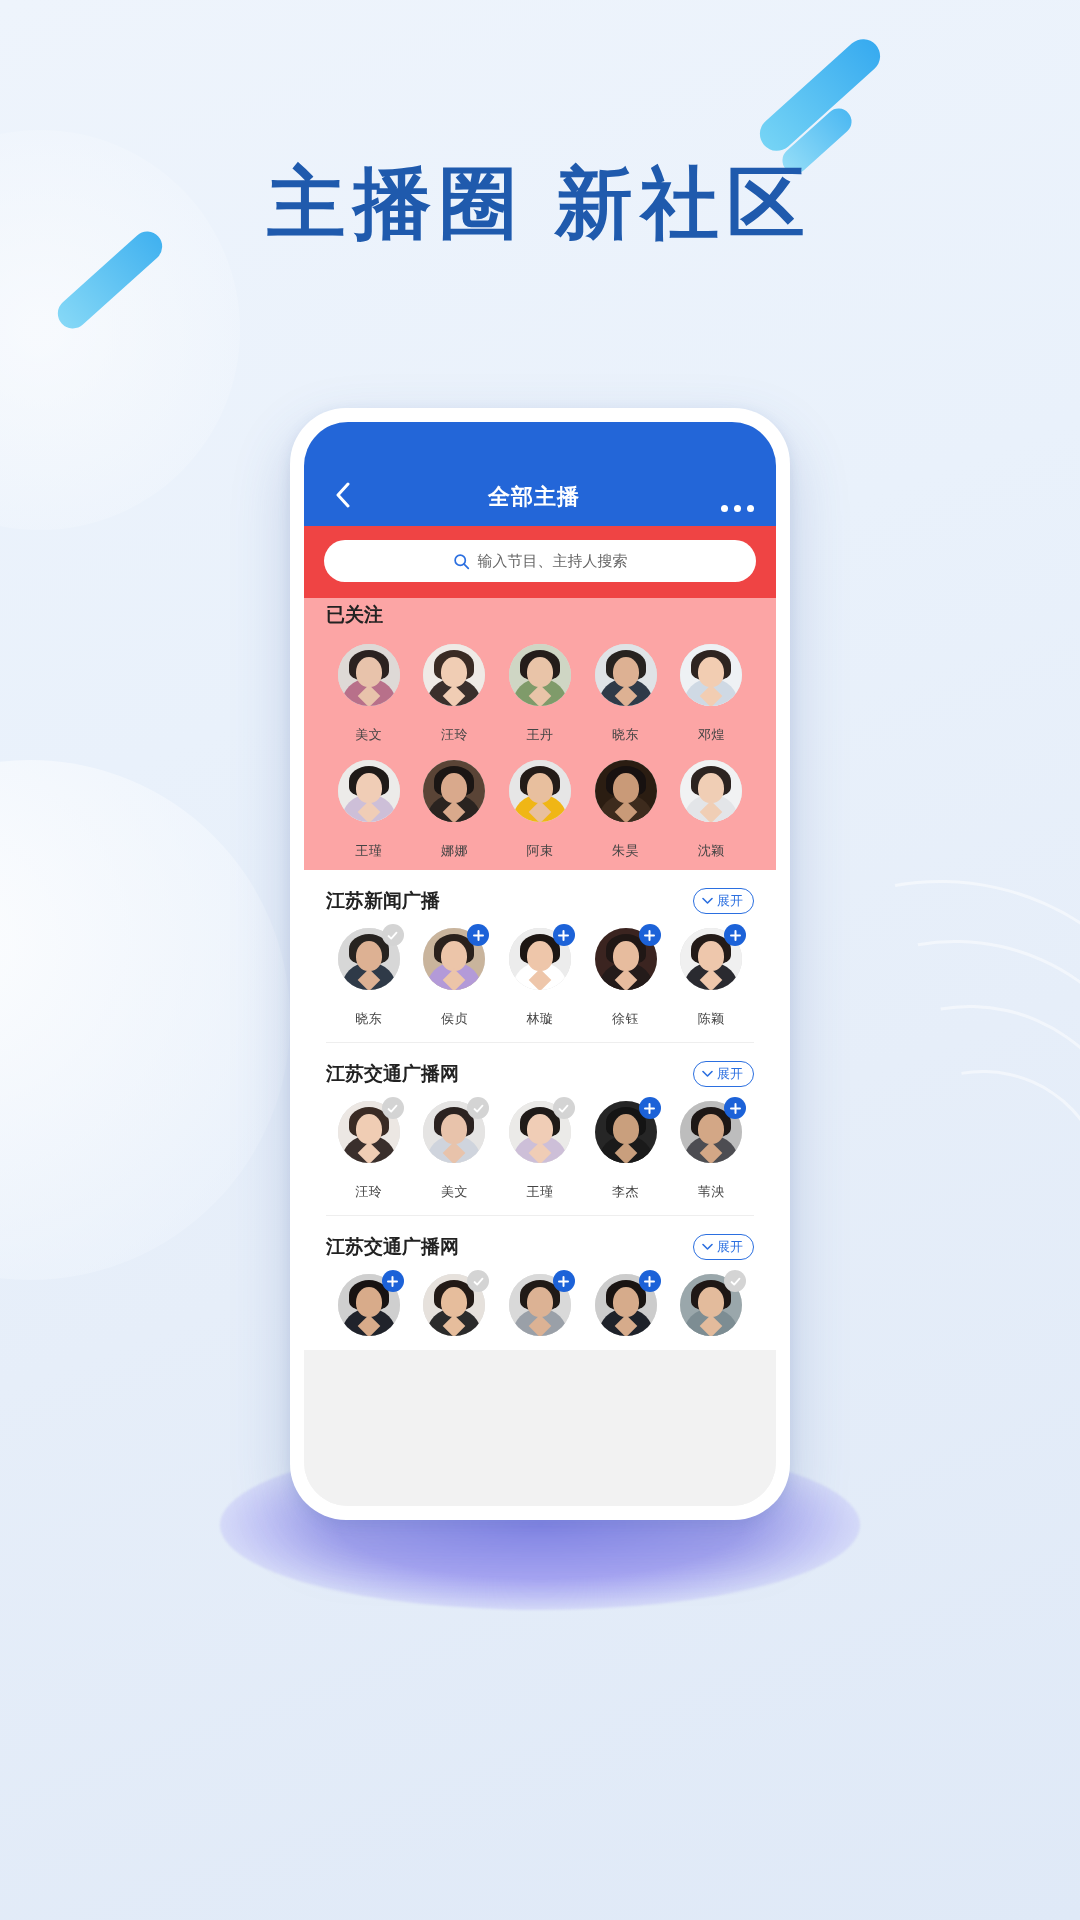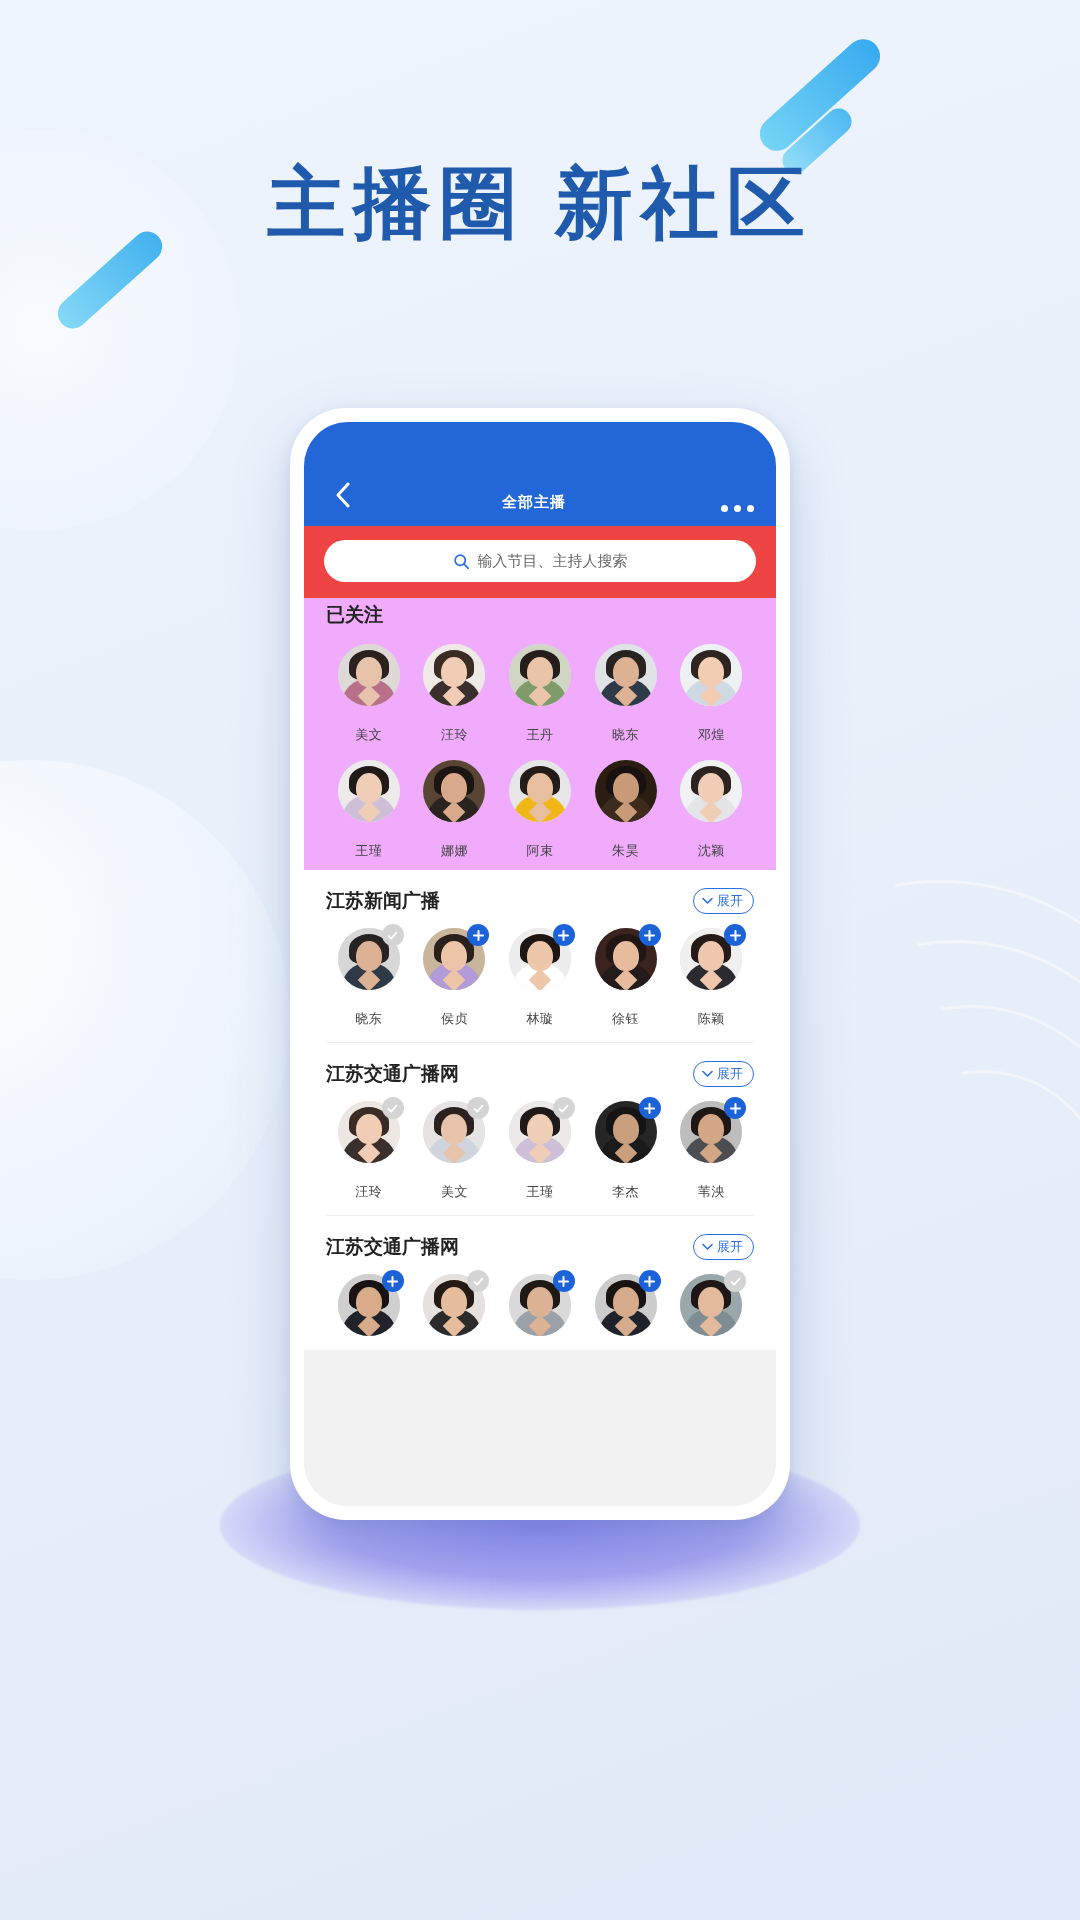--- a/index.html
+++ b/index.html
@@ -84,38 +84,38 @@
   .navbar {
     background: #2366d8;
     height: 104px;
     flex: 0 0 104px;
     display: flex; align-items: flex-end; justify-content: space-between;
     padding: 0 22px 14px 22px;
     color: #fff;
   }
   .nav-back { width: 34px; height: 34px; display:flex; align-items:center; justify-content:center; cursor:pointer; }
   .nav-back svg { display:block; }
-  .nav-title { font-size: 15px; font-weight: 600; letter-spacing: 1px; }
+  .nav-title { font-size: 22px; font-weight: 600; letter-spacing: 1px; }
   .nav-dots { display: flex; gap: 6px; align-items: center; width: 46px; justify-content: flex-end; cursor: pointer; }
   .nav-dots i { width: 7px; height: 7px; border-radius: 50%; background: #fff; display: block; }
 
   
   .content { flex: 1 1 auto; overflow: hidden; background: #f2f2f2; }
 
   .search-wrap { background: #ef4444; padding: 14px 20px 16px 20px; }
   .search-box {
     height: 42px; background: #fff; border-radius: 21px;
     display: flex; align-items: center; justify-content: center; gap: 8px;
   }
   .search-box .ph { font-size: 15px; color: #666; }
   .mag { width: 17px; height: 17px; display: block; }
 
   .sec-title { font-size: 19px; font-weight: 600; color: #222; }
 
-  .followed-block { background: #f0abfc; padding: 4px 22px 10px 22px; }
+  .followed-block { background: #fca5a5; padding: 4px 22px 10px 22px; }
   .followed-block .sec-title { margin-bottom: 16px; }
 
   .grid { display: grid; grid-template-columns: repeat(5, 1fr); row-gap: 16px; }
   .cell { display: flex; flex-direction: column; align-items: center; position: relative; cursor: pointer; }
   .ava-wrap { position: relative; width: 62px; height: 62px; }
   .ava {
     width: 62px; height: 62px; border-radius: 50%;
     overflow: hidden; position: relative;
     background: #dcdcdc;
   }

